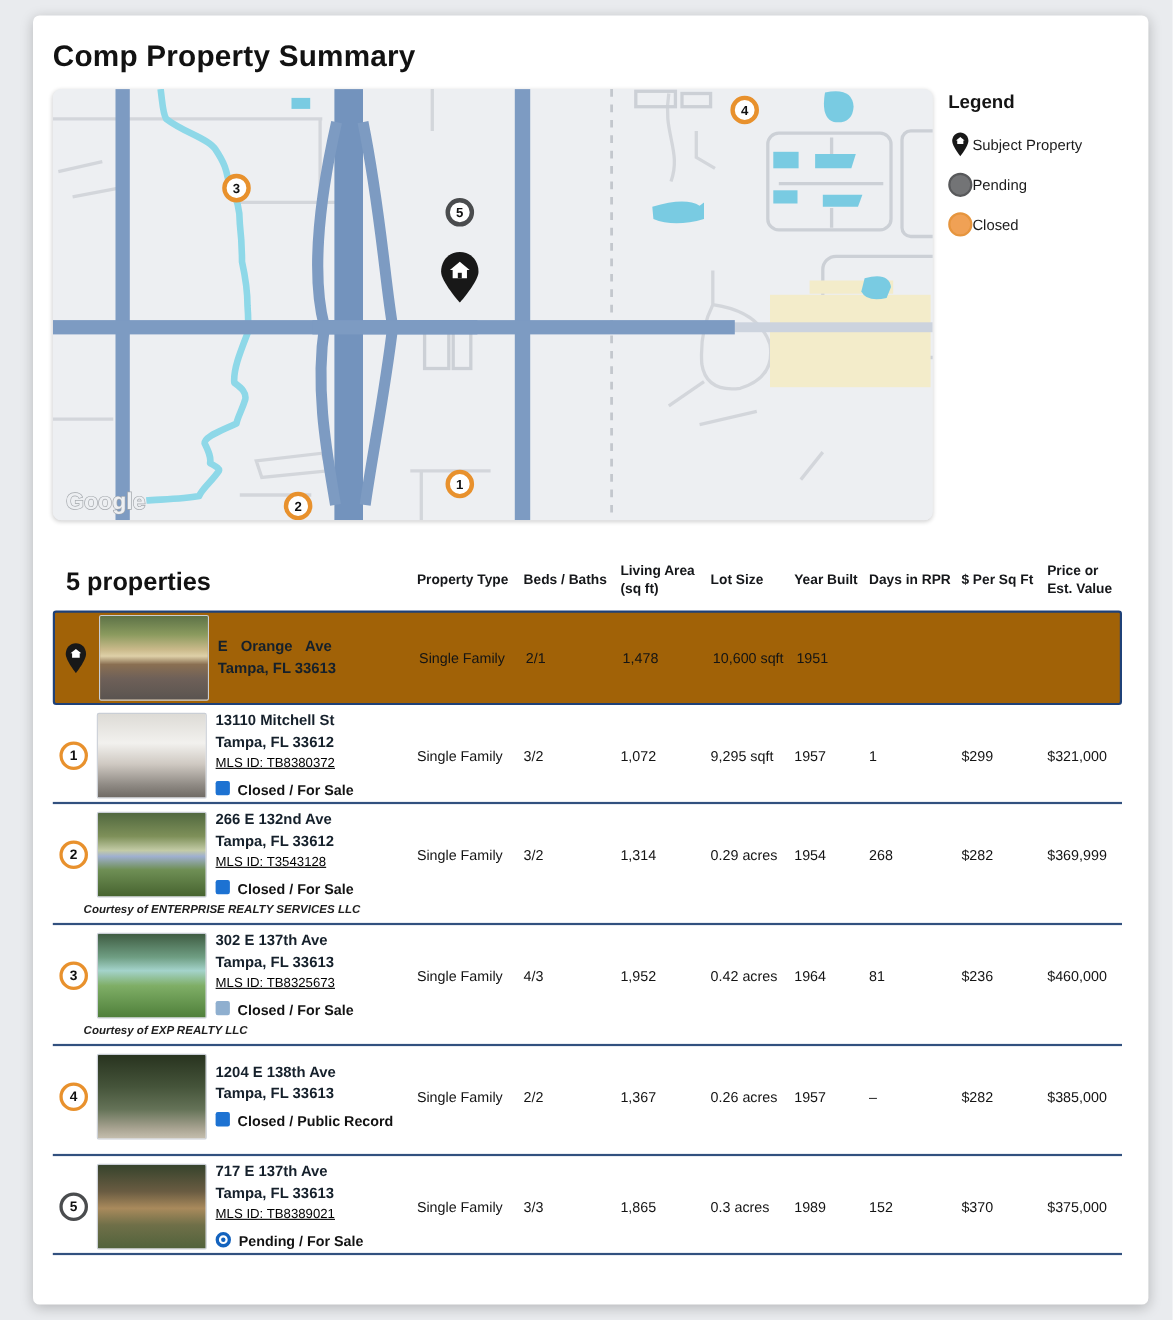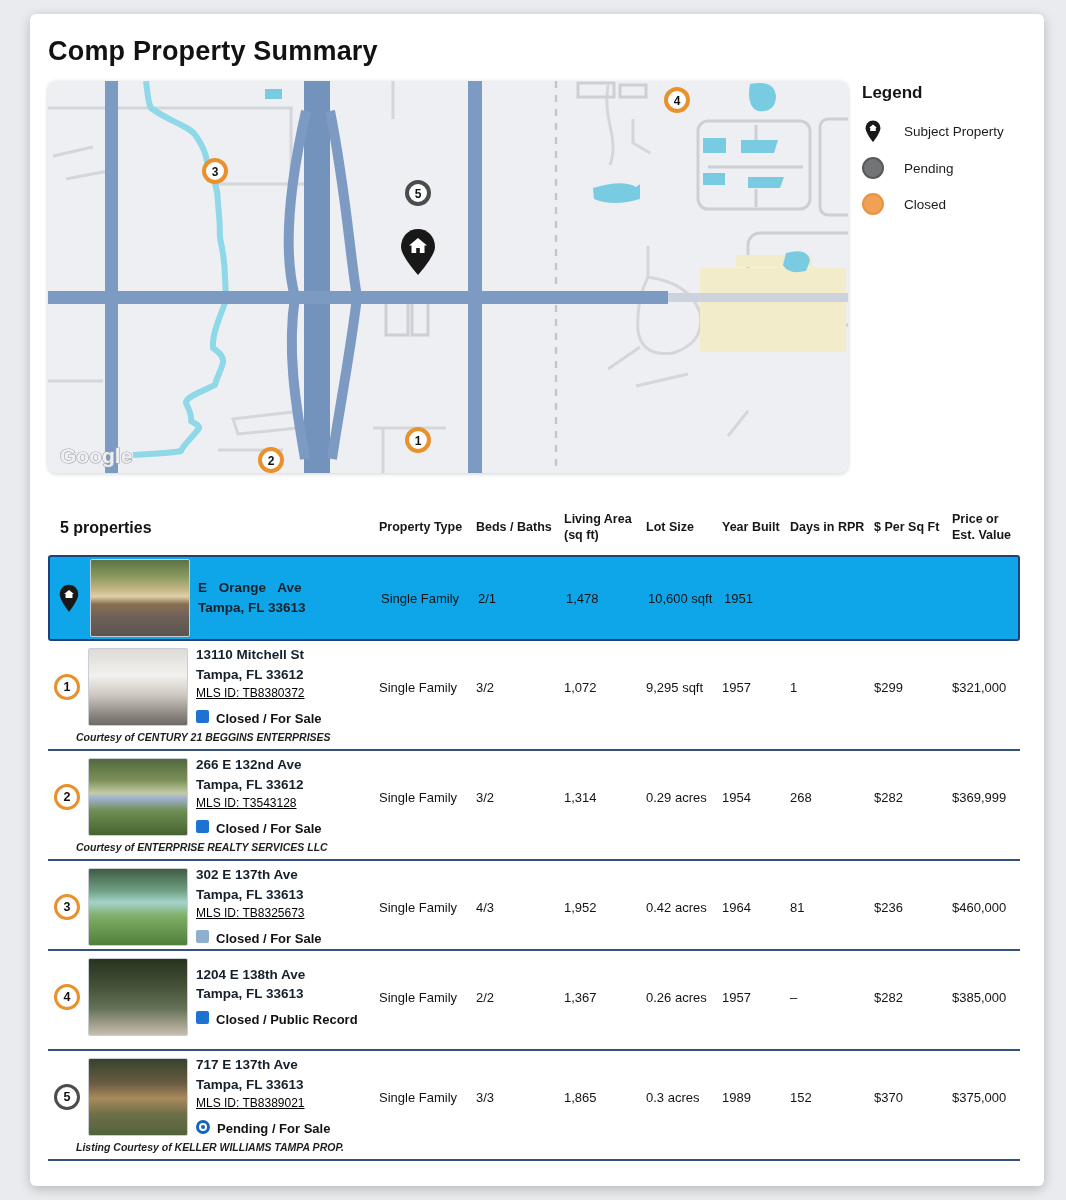--- a/index.html
+++ b/index.html
@@ -20,35 +20,35 @@
   .page-title{font-size:27px;font-weight:bold;color:#121212;margin:8px 0 14px 0;letter-spacing:.2px;}
   
   .map-row{display:flex;gap:14px;align-items:flex-start;}
   .map-wrap{
     width:800px;height:392px;border-radius:8px;overflow:hidden;
     background:#edeff2;box-shadow:0 1px 4px rgba(0,0,0,.18);
     flex:0 0 auto;
   }
   .legend{padding-top:2px;width:170px;}
   .legend-title{font-size:17px;font-weight:bold;margin:0 0 16px 0;color:#151515;}
-  .legend-item{display:flex;align-items:center;gap:20px;margin-bottom:14px;font-size:13.5px;color:#1c1c1c;}
+  .legend-item{display:flex;align-items:center;gap:0;margin-bottom:14px;font-size:13.5px;color:#1c1c1c;}
   .legend-dot{width:22px;height:22px;border-radius:50%;flex:0 0 auto;}
   .legend-dot.pending{background:#737476;border:2px solid #58595b;box-sizing:border-box;}
   .legend-dot.closed{background:#F0A155;border:2px solid #e6953e;box-sizing:border-box;}
   .legend-pin{width:22px;height:24px;flex:0 0 auto;}
   
   .table{margin-top:30px;width:972px;}
   .grid-row{display:grid;grid-template-columns:331px 97px 88px 82px 76px 68px 84px 78px 68px;}
   .thead{align-items:center;min-height:46px;padding:2px 0 4px 0;}
   .th{font-size:12.5px;font-weight:bold;color:#15171a;line-height:1.25;padding-right:6px;}
-  .properties-count{font-size:16px;font-weight:bold;padding-left:12px;color:#121212;}
+  .properties-count{font-size:23px;font-weight:bold;padding-left:12px;color:#121212;}
   .cell{font-size:13px;color:#141414;padding-right:6px;}
   
   .subject-row{
-    background:#0ea5e9;border:2px solid #1F4178;border-radius:3px;
+    background:#a16207;border:2px solid #1F4178;border-radius:3px;
     align-items:center;min-height:86px;box-sizing:border-box;
   }
   
   .comp-row{border-bottom:2px solid #32517f;}
   .comp-main{align-items:center;min-height:84px;padding-top:4px;}
   .courtesy{font-size:10.5px;font-style:italic;font-weight:bold;color:#1e1e1e;padding:2px 0 6px 28px;}
   .spacer-bottom{height:10px;}
   .lead-cell{display:flex;align-items:center;gap:8px;padding-left:6px;}
   .marker-badge{
     width:26px;height:26px;border-radius:50%;background:#fff;
@@ -268,21 +268,20 @@
           </div>
           <div class="cell">Single Family</div>
           <div class="cell">3/2</div>
           <div class="cell">1,072</div>
           <div class="cell">9,295 sqft</div>
           <div class="cell">1957</div>
           <div class="cell">1</div>
           <div class="cell">$299</div>
           <div class="cell">$321,000</div>
         </div>
-        <div class="courtesy">Courtesy of CENTURY 21 BEGGINS ENTERPRISES</div>
       </div>
 
       <div class="comp-row">
         <div class="grid-row comp-main">
           <div class="lead-cell">
             <span class="marker-badge">2</span>
             <div class="photo photo-2"></div>
             <div class="addr">
               <div class="a1">266 E 132nd Ave</div>
               <div class="a2">Tampa, FL 33612</div>
@@ -322,20 +321,21 @@
           </div>
           <div class="cell">Single Family</div>
           <div class="cell">4/3</div>
           <div class="cell">1,952</div>
           <div class="cell">0.42 acres</div>
           <div class="cell">1964</div>
           <div class="cell">81</div>
           <div class="cell">$236</div>
           <div class="cell">$460,000</div>
         </div>
+        <div class="courtesy">Courtesy of EXP REALTY LLC</div>
       </div>
 
       <div class="comp-row">
         <div class="grid-row comp-main">
           <div class="lead-cell">
             <span class="marker-badge">4</span>
             <div class="photo photo-4"></div>
             <div class="addr">
               <div class="a1">1204 E 138th Ave</div>
               <div class="a2">Tampa, FL 33613</div>
@@ -374,18 +374,17 @@
           </div>
           <div class="cell">Single Family</div>
           <div class="cell">3/3</div>
           <div class="cell">1,865</div>
           <div class="cell">0.3 acres</div>
           <div class="cell">1989</div>
           <div class="cell">152</div>
           <div class="cell">$370</div>
           <div class="cell">$375,000</div>
         </div>
-        <div class="courtesy">Listing Courtesy of KELLER WILLIAMS TAMPA PROP.</div>
       </div>
 
     </div>
   </div>
 </div>
 
 </body></html>

